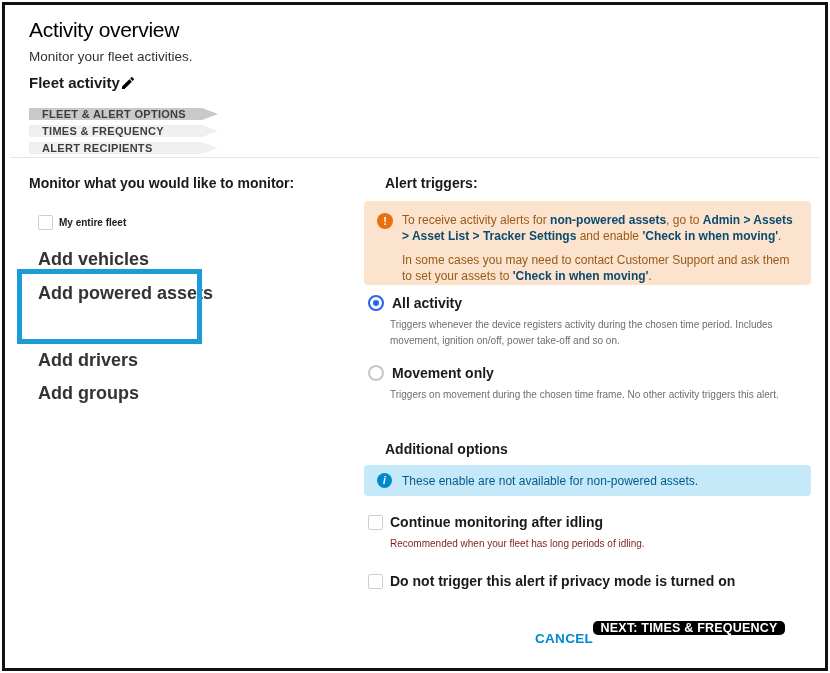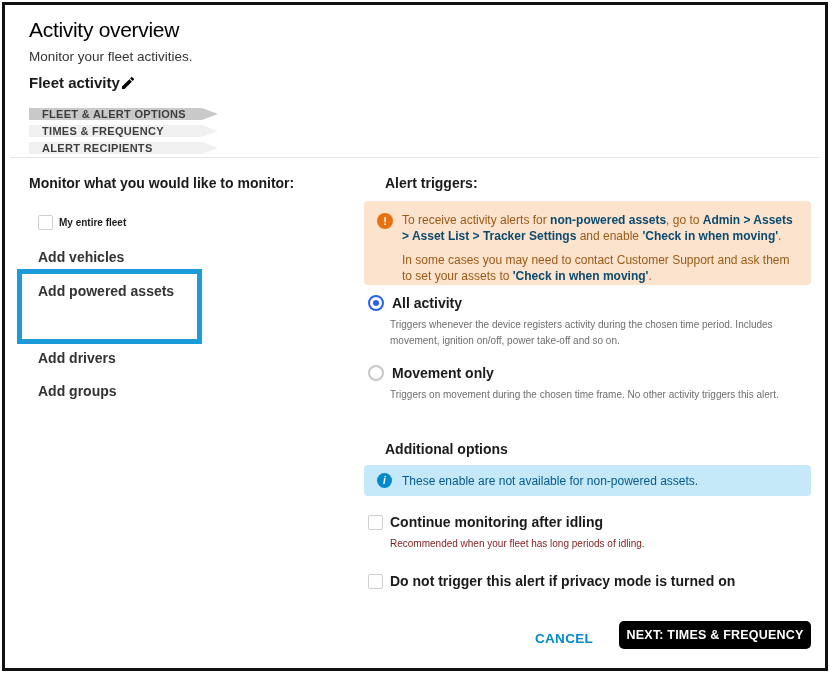--- a/index.html
+++ b/index.html
@@ -28,21 +28,21 @@
   .tab.active { background: #c9c9c9; }
 
   .divider { position: absolute; left: 5px; right: 5px; top: 152px; height: 1px; background: #e6e6e6; }
 
   
   .monitor-heading { position: absolute; left: 24px; top: 170px; font-size: 14px; font-weight: 700; }
   .checkbox { width: 15px; height: 15px; border: 1px solid #cfcfcf; border-radius: 2px;
               background: #fff; cursor: pointer; flex: 0 0 auto; }
   .fleet-row { position: absolute; left: 33px; top: 210px; display: flex; align-items: center; gap: 6px; }
   .fleet-row .lbl { font-size: 10px; font-weight: 700; }
-  .add-link { position: absolute; left: 33px; font-size: 14px; font-weight: 700; color: #333;
+  .add-link { position: absolute; left: 33px; font-size: 18px; font-weight: 700; color: #333;
               cursor: pointer; }
   .hl-box { position: absolute; left: 12px; top: 264px; width: 185px; height: 75px;
             border: 5px solid #1b9bd8; pointer-events: none; }
 
   
   .rt-heading { position: absolute; left: 380px; font-size: 14px; font-weight: 700; }
 
   .banner { position: absolute; left: 359px; width: 447px; border-radius: 4px; }
   .warn   { top: 196px; height: 84px; background: #fbe3cd; }
   .warn-icon { position: absolute; left: 13px; top: 12px; width: 16px; height: 16px; border-radius: 50%;
@@ -69,21 +69,21 @@
                display: flex; align-items: center; justify-content: center; }
   .info-text { margin-left: 38px; font-size: 12px; color: #04598c; }
 
   .chk-row { position: absolute; left: 363px; display: flex; align-items: center; gap: 7px; }
   .chk-row .lbl { font-size: 14px; font-weight: 700; }
   .chk-desc { color: #7f1d1d; }
 
   
   .cancel { position: absolute; left: 530px; top: 626px; font-size: 13.5px; font-weight: 700;
             color: #0089ce; letter-spacing: 0.3px; cursor: pointer; }
-  .next-btn { position: absolute; left: 614px; top: 616px; width: 192px; height: 28px;
+  .next-btn { position: absolute; left: 588px; top: 616px; width: 192px; height: 14px;
               background: #000; color: #fff; border: none; border-radius: 5px;
               font-family: "Liberation Sans", sans-serif; font-size: 12.5px; font-weight: 700;
               letter-spacing: 0.2px; cursor: pointer; display: flex; align-items: center;
               justify-content: center; }
 </style>
 </head>
 <body>
 
 <div class="frame">
 <div class="page">

